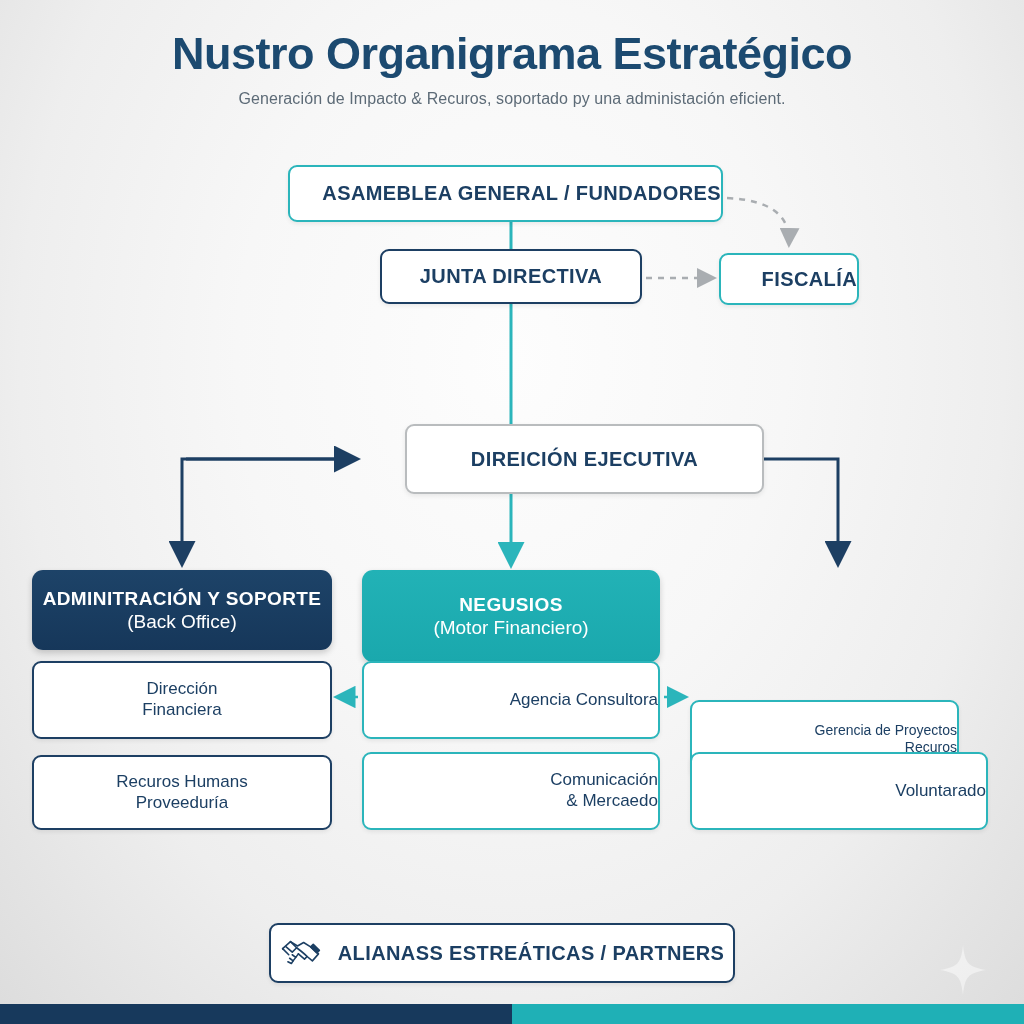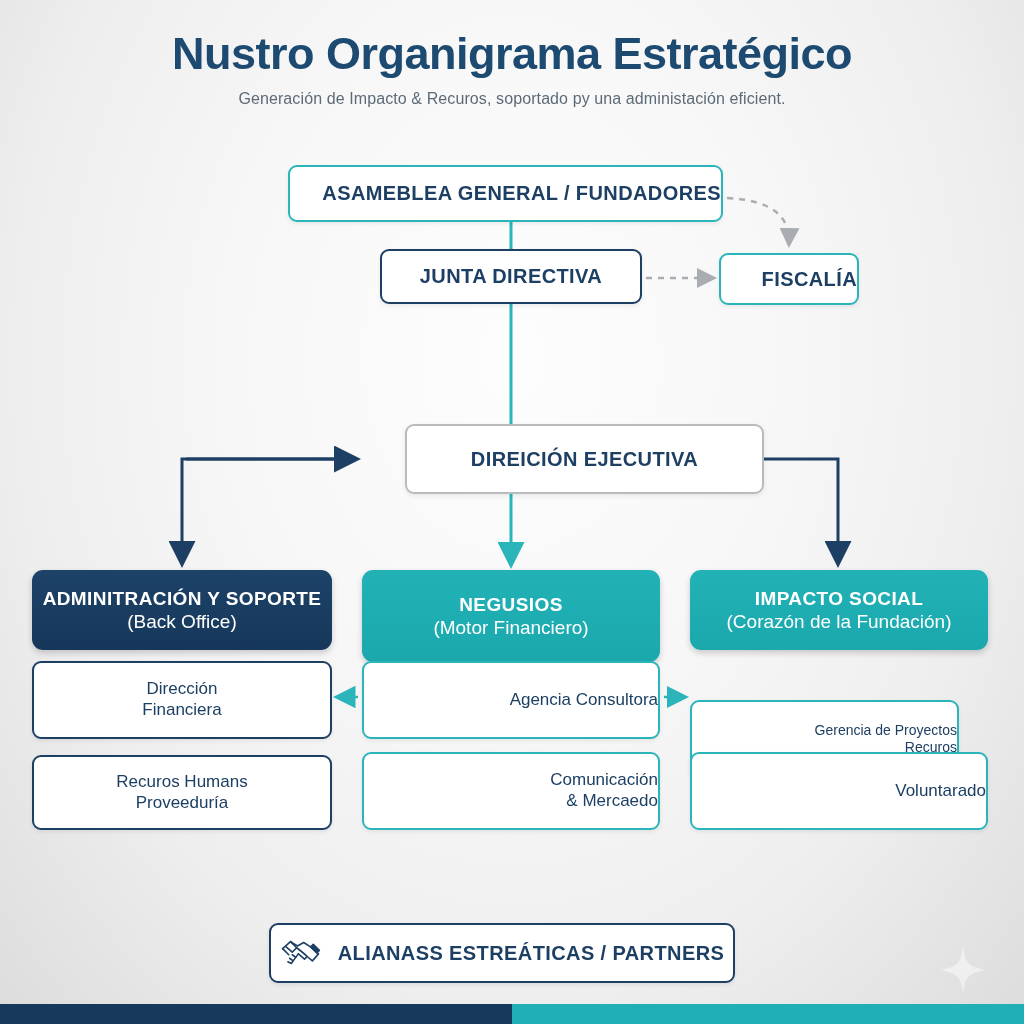--- a/index.html
+++ b/index.html
@@ -207,24 +207,20 @@
   <div id="n-admin" class="node fill-navy">
     <span class="l1 cap-bold">ADMINITRACIÓN Y SOPORTE</span>
     <span class="l2">(Back Office)</span>
   </div>
 
   <div id="n-negusios" class="node fill-teal">
     <span class="l1 cap-bold">NEGUSIOS</span>
     <span class="l2">(Motor Financiero)</span>
   </div>
 
-  <div id="n-impacto" class="node fill-teal">
-    <span class="l1 cap-bold">IMPACTO SOCIAL</span>
-    <span class="l2">(Corazón de la Fundación)</span>
-  </div>
 
   <div id="n-finanzas" class="node outline-navy navy-text">
     <span class="l1">Dirección</span>
     <span class="l2">Financiera</span>
   </div>
 
   <div id="n-rrhh" class="node outline-navy navy-text">
     <span class="l1">Recuros Humans</span>
     <span class="l2">Proveeduría</span>
   </div>

